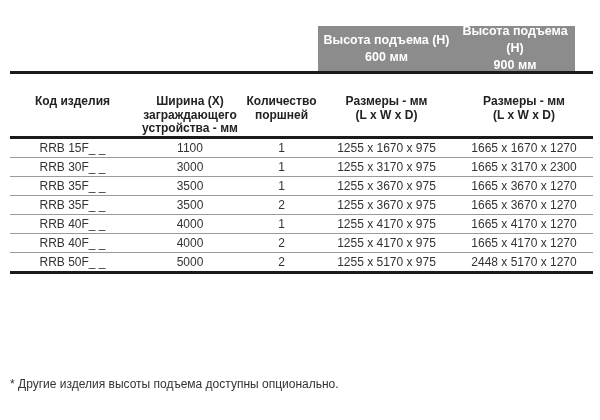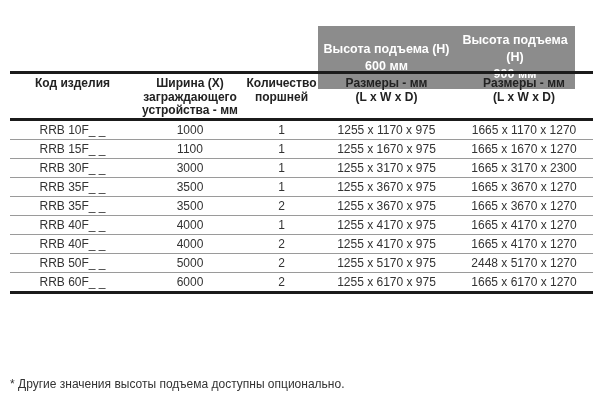--- a/index.html
+++ b/index.html
@@ -14,21 +14,21 @@
     height: 420px;
     background: #ffffff;
     overflow: hidden;
   }
   
   .band {
     position: absolute;
     left: 318px;
     top: 26px;
     width: 257px;
-    height: 63px;
+    height: 45px;
     background: #8c8c8c;
     display: flex;
   }
   .band-cell {
     display: flex;
     flex-direction: column;
     justify-content: center;
     align-items: center;
     color: #ffffff;
     font-weight: bold;
@@ -46,21 +46,21 @@
     top: 71px;
     width: 583px;
     border-collapse: collapse;
     table-layout: fixed;
   }
   table.spec-table { border-top: 3px solid #1b1b1b; }
   thead tr { border-bottom: 3px solid #1b1b1b; }
   thead th {
     height: 44px;
     vertical-align: top;
-    padding-top: 3px;
+    padding-top: 21px;
     font-size: 12px;
     font-weight: bold;
     color: #222222;
     line-height: 13.5px;
     text-align: center;
     white-space: pre-line;
   }
   tbody td {
     height: 18.2px;
     font-size: 12px;
@@ -113,27 +113,20 @@
 устройства - мм</th>
         <th>Количество
 поршней</th>
         <th>Размеры - мм
 (L x W x D)</th>
         <th>Размеры - мм
 (L x W x D)</th>
       </tr>
     </thead>
     <tbody>
-  <tr>
-    <td>RRB 10F_ _</td>
-    <td>1000</td>
-    <td>1</td>
-    <td>1255 x 1170 x 975</td>
-    <td>1665 x 1170 x 1270</td>
-  </tr>
 
   <tr>
     <td>RRB 15F_ _</td>
     <td>1100</td>
     <td>1</td>
     <td>1255 x 1670 x 975</td>
     <td>1665 x 1670 x 1270</td>
   </tr>
 
 
@@ -181,25 +174,18 @@
 
   <tr>
     <td>RRB 50F_ _</td>
     <td>5000</td>
     <td>2</td>
     <td>1255 x 5170 x 975</td>
     <td>2448 x 5170 x 1270</td>
   </tr>
 
 
-  <tr>
-    <td>RRB 60F_ _</td>
-    <td>6000</td>
-    <td>2</td>
-    <td>1255 x 6170 x 975</td>
-    <td>1665 x 6170 x 1270</td>
-  </tr>
 </tbody>
   </table>
 
-  <div class="footnote">* Другие значения высоты подъема доступны опционально.</div>
+  <div class="footnote">* Другие изделия высоты подъема доступны опционально.</div>
 
 </div>
 
 </body></html>

